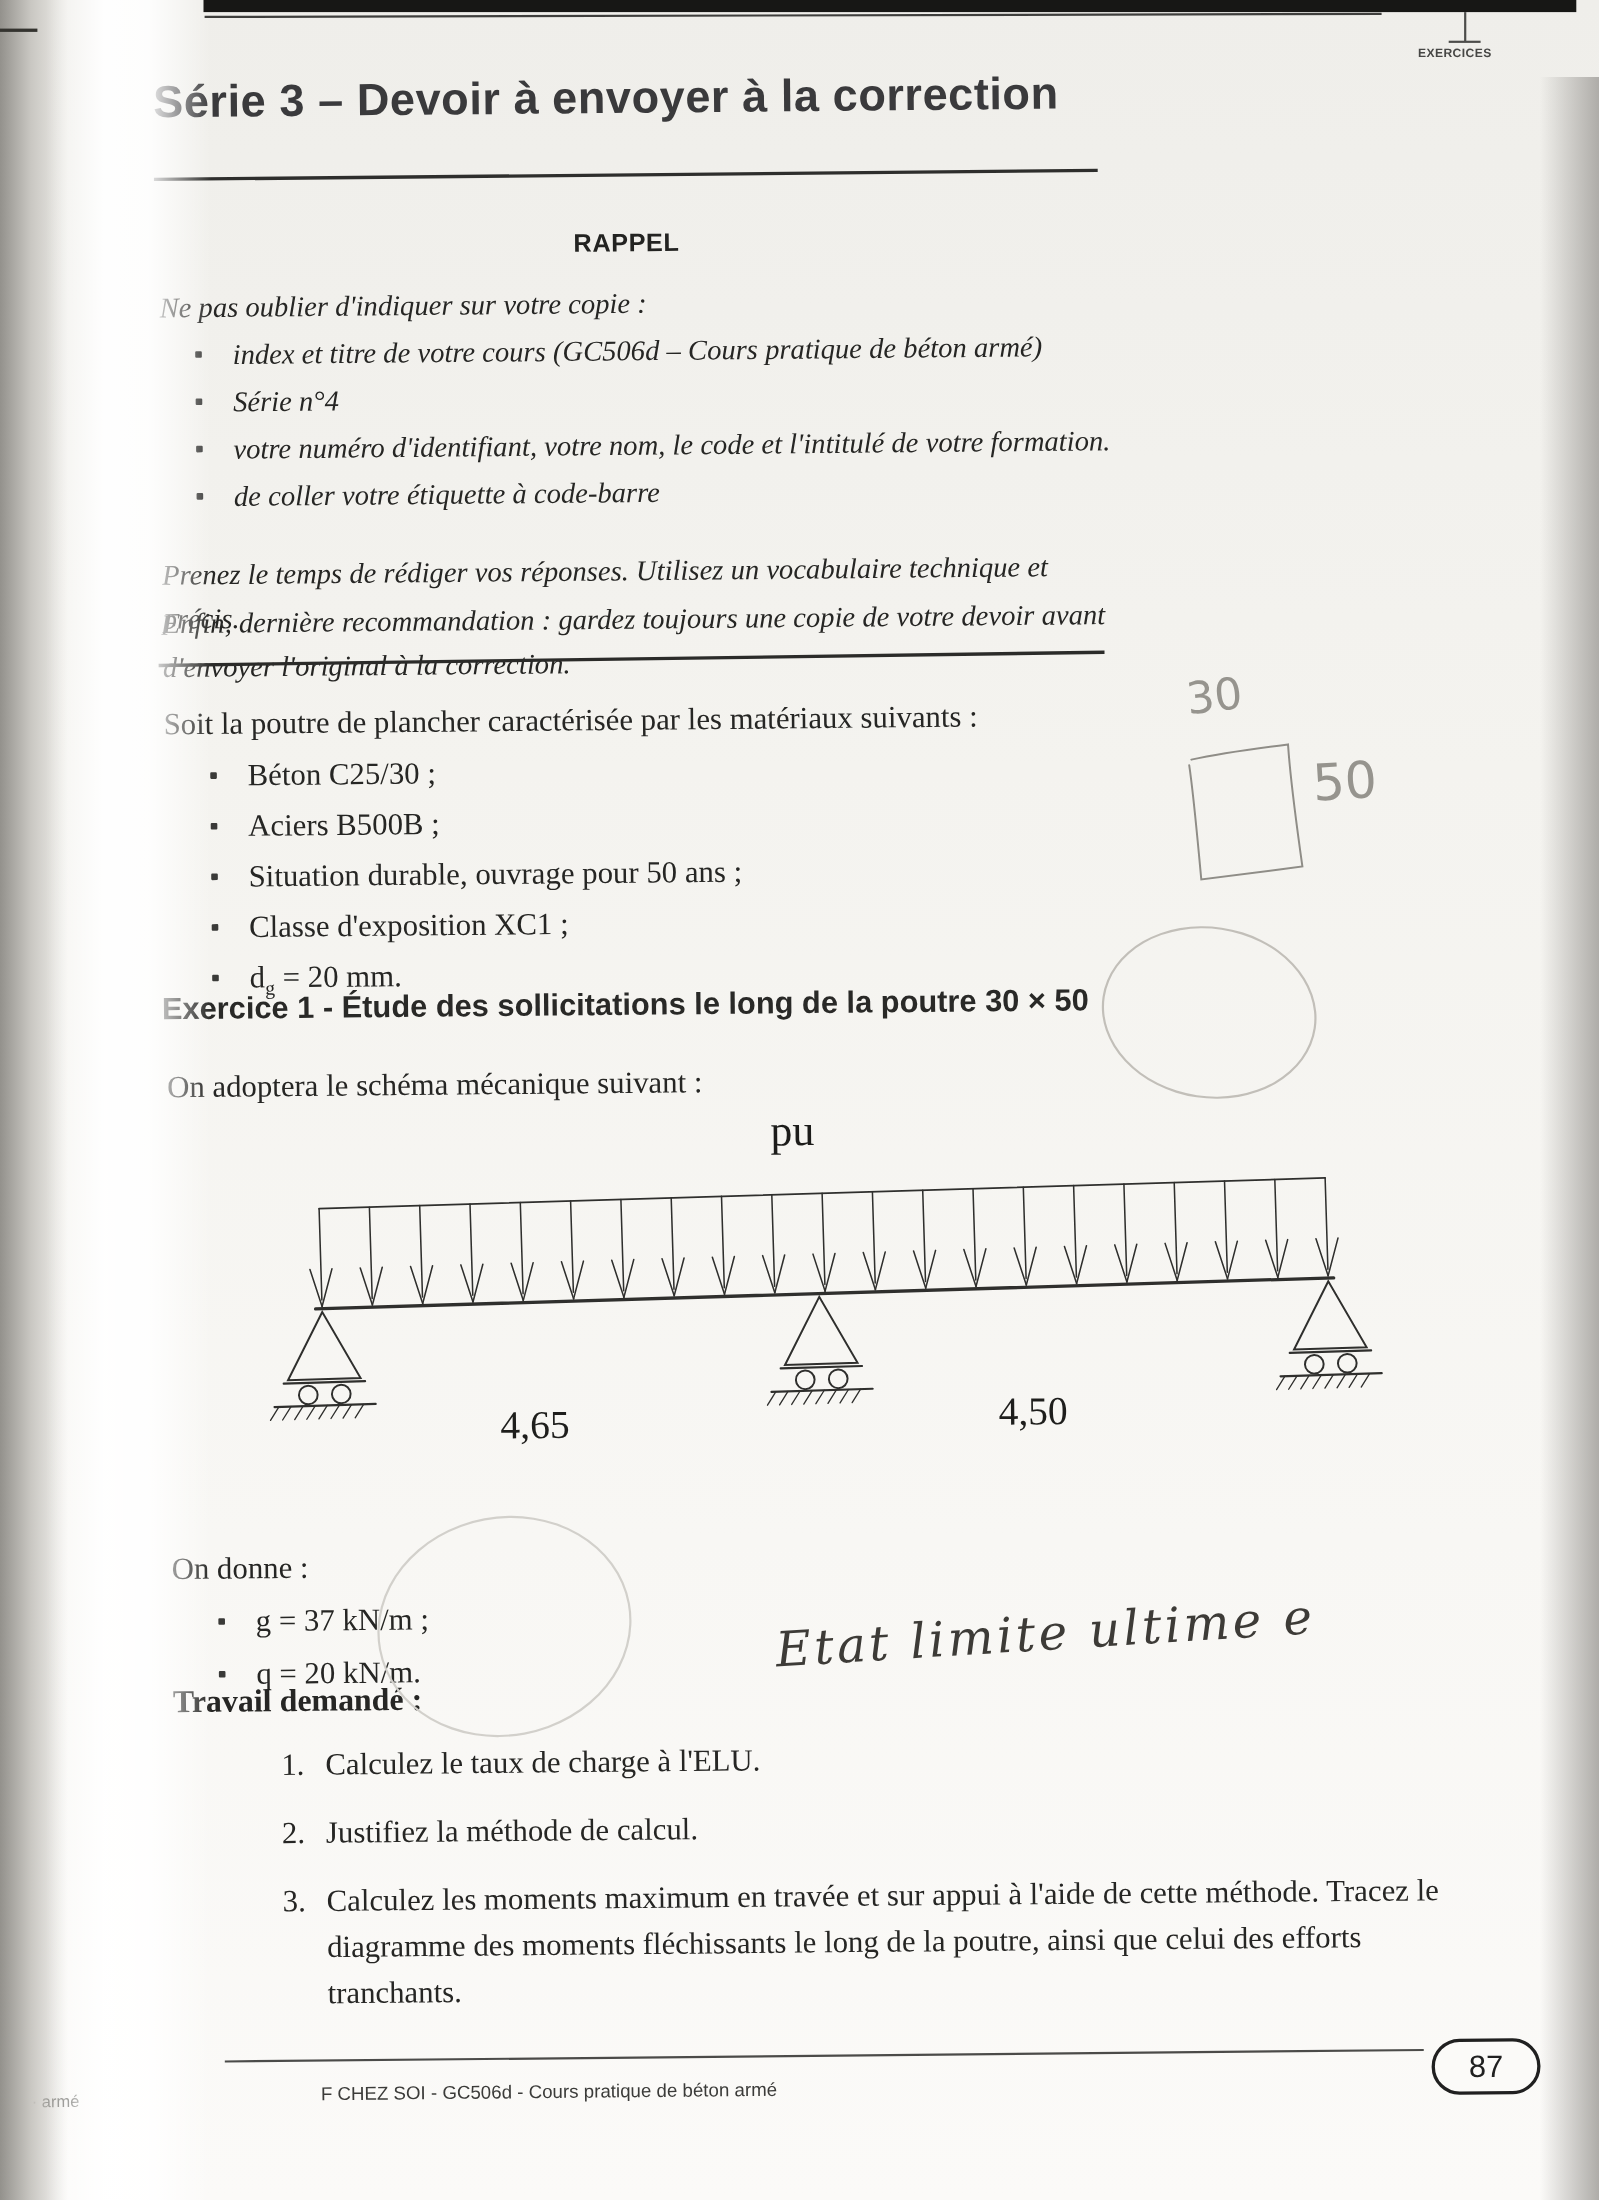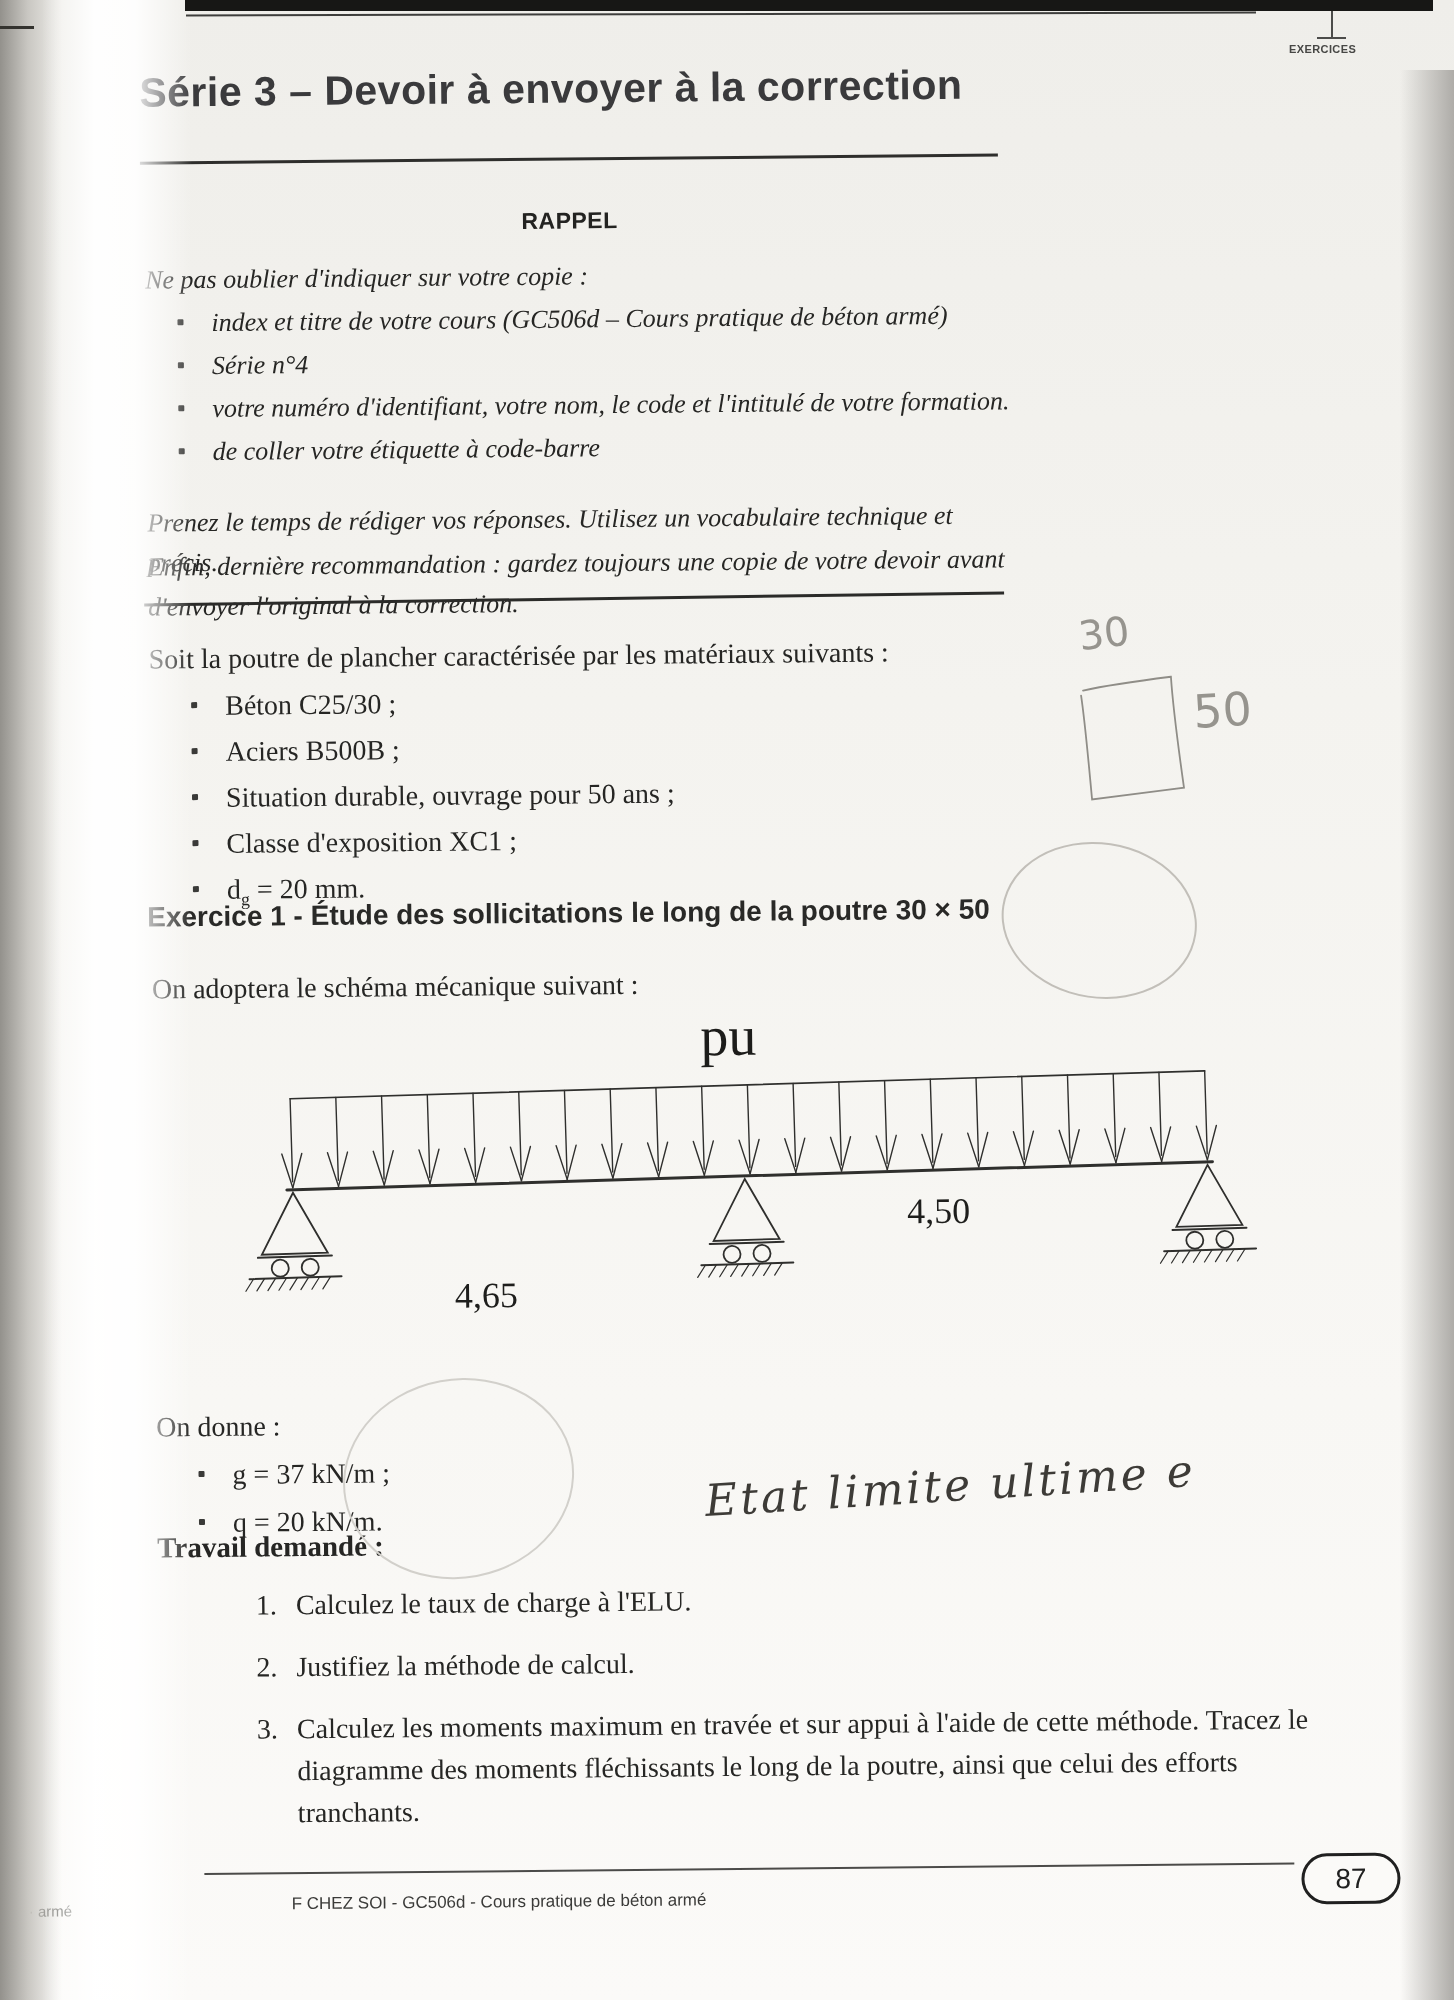--- a/index.html
+++ b/index.html
@@ -44,25 +44,25 @@
   sub.sg{font-size:18px;}
   .sketch-svg{position:absolute;left:1040px;top:600px;z-index:2;}
   .hand{color:#96948e;font-family:"DejaVu Sans",sans-serif;}
   .sk30{position:absolute;left:1082px;top:614px;font-size:40px;transform:rotate(-6deg);}
   .sk50{position:absolute;left:1196px;top:688px;font-size:46px;transform:rotate(-3deg);}
   .ex-title{position:absolute;left:148px;top:896px;font-family:"Liberation Sans",sans-serif;
         font-size:28px;font-weight:bold;color:#292927;}
   .pencil-oval-title{position:absolute;left:1002px;top:846px;width:192px;height:152px;
         border:2px solid #c2bfb9;border-radius:50%;transform:rotate(9deg);z-index:1;}
   .adopt{position:absolute;left:152px;top:968px;font-size:28px;}
-  .pu{position:absolute;left:700px;top:1004px;font-size:56px;color:#1c1c1a;}
+  .pu{position:absolute;left:700px;top:1004px;font-size:40px;color:#1c1c1a;}
   .beam-svg{position:absolute;left:0;top:1000px;z-index:2;}
   .dim{position:absolute;font-size:36px;color:#1e1e1c;}
   .dim-left{left:452px;top:1272px;}
-  .dim-right{left:905px;top:1192px;}
+  .dim-right{left:905px;top:1264px;}
   .donne{position:absolute;left:152px;top:1406px;font-size:28px;}
   .given-list{position:absolute;left:228px;top:1446px;}
   .given-list .li{position:relative;font-size:28px;line-height:48px;}
   .given-list .blt{top:20px;}
   .pencil-oval-given{position:absolute;left:338px;top:1376px;width:228px;height:196px;
         border:2px solid #d2d0cb;border-radius:50%;transform:rotate(-10deg);z-index:1;}
   .travail{position:absolute;left:152px;top:1526px;font-size:29px;font-weight:bold;}
   .handwriting{position:absolute;left:700px;top:1462px;font-size:44px;font-style:italic;
         color:#3d3b37;letter-spacing:3px;transform:rotate(-3deg);font-family:"DejaVu Serif",serif;}
   .work-list{position:absolute;left:250px;top:1580px;width:1060px;}

